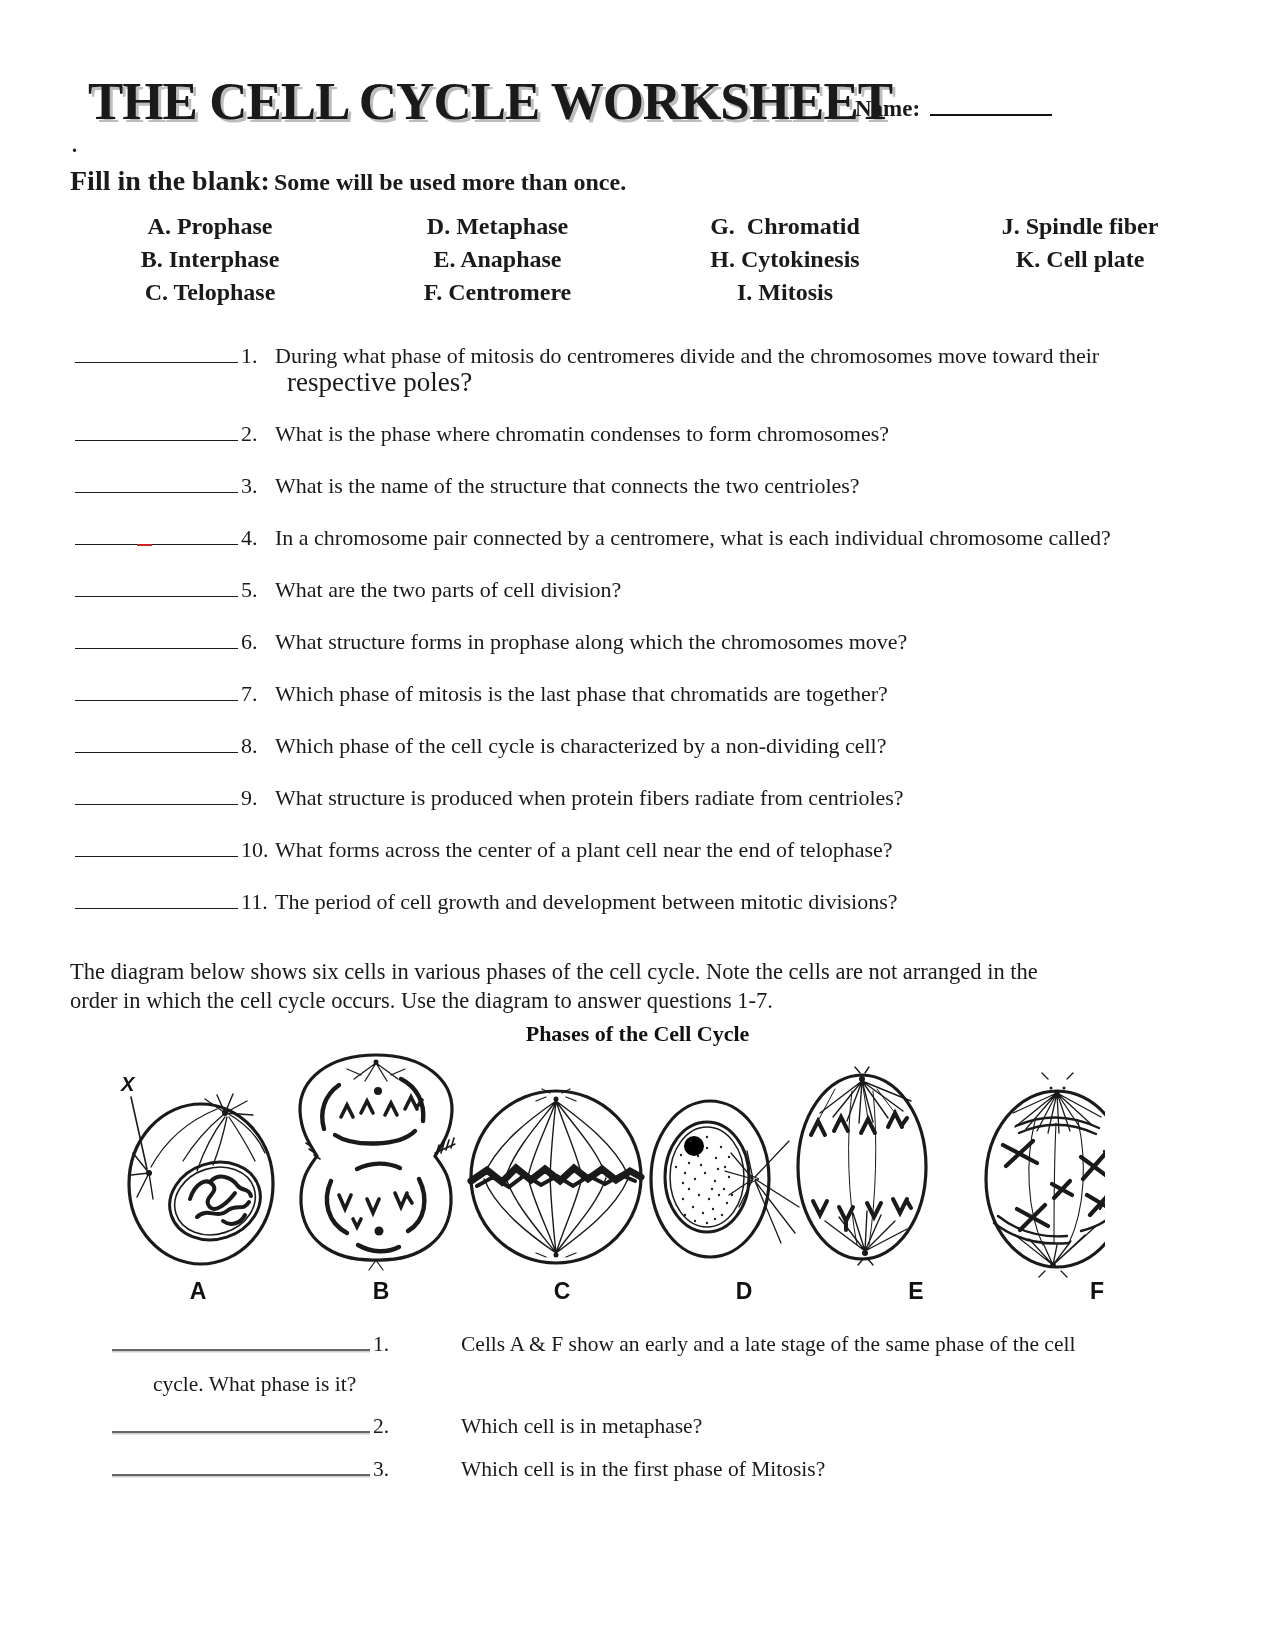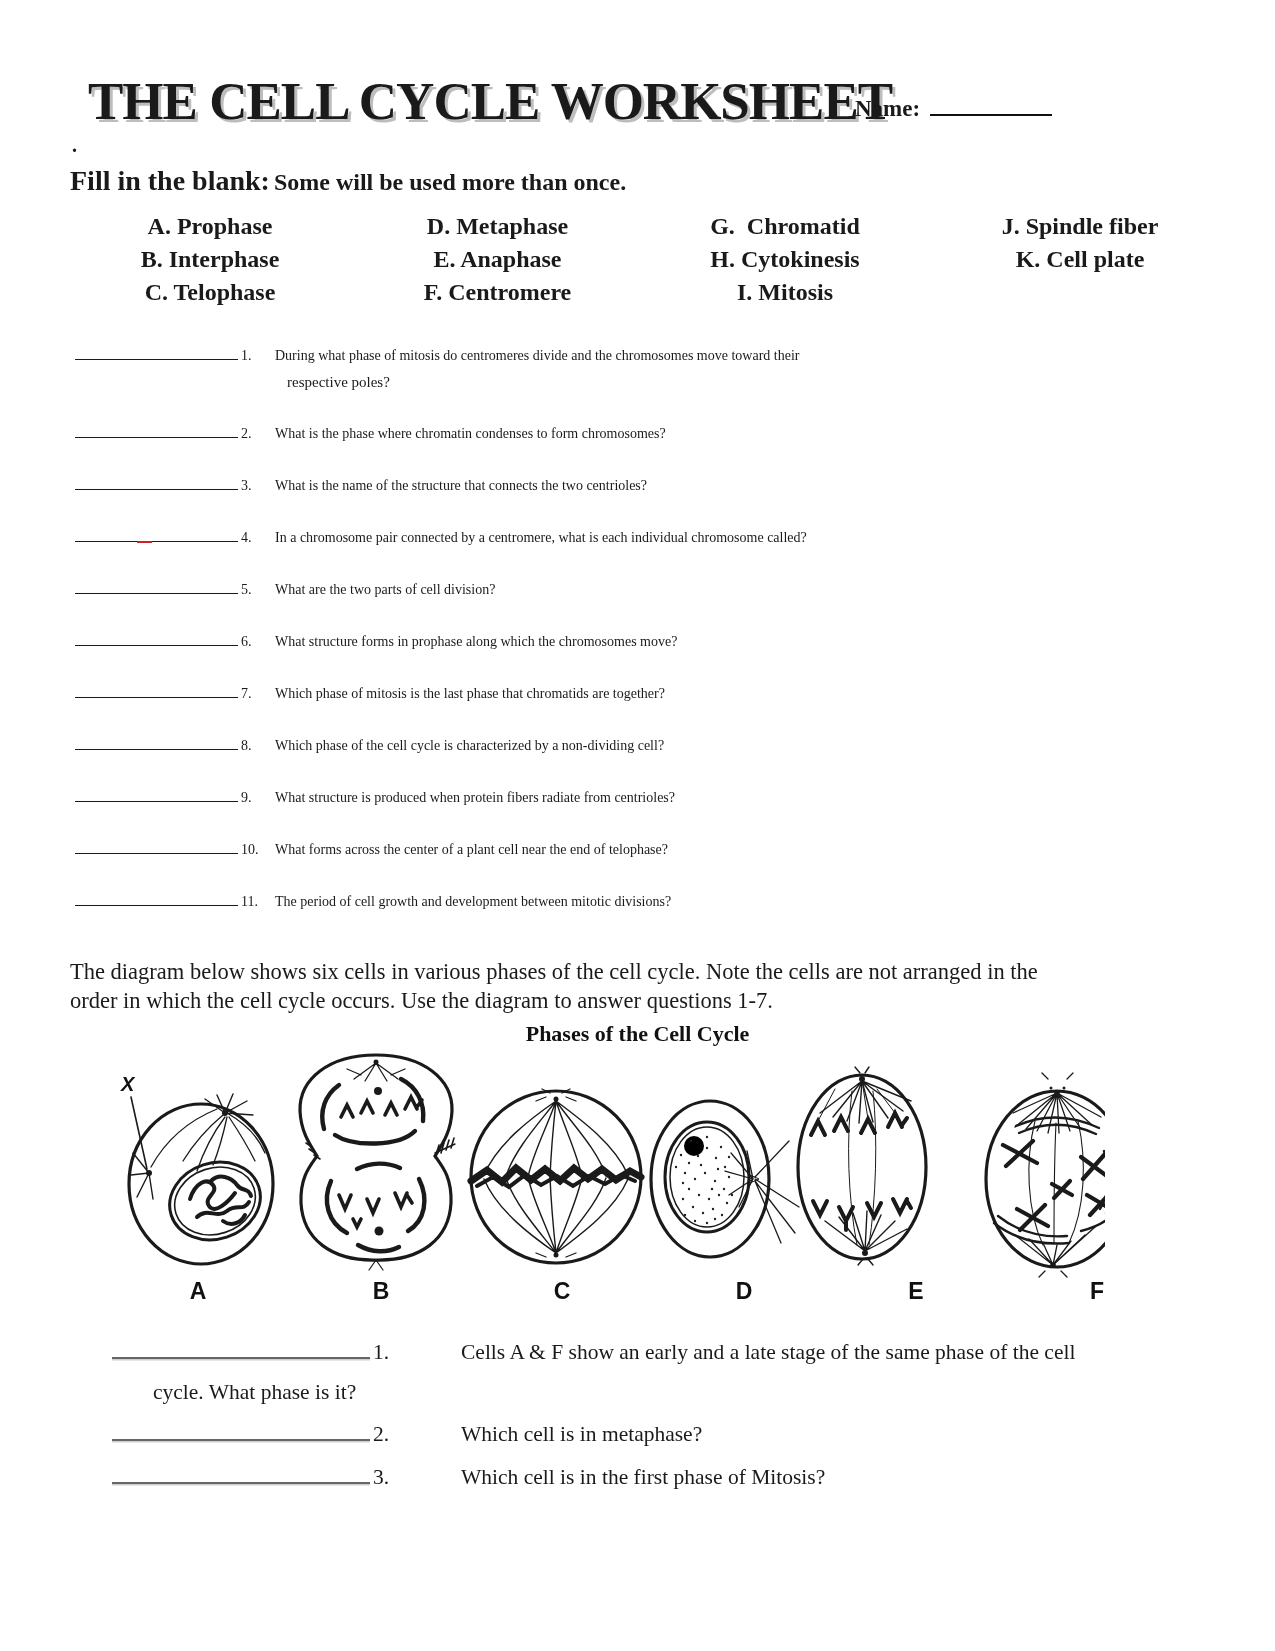--- a/index.html
+++ b/index.html
@@ -36,24 +36,24 @@
   .fib-heading .h{font-size:28px;font-weight:700;}
   .fib-heading .sub{font-size:24px;font-weight:700;}
   .wordbank{
     display:grid;grid-template-columns:280px 295px 280px 310px;
     margin:10px 0 0 70px;
   }
   .wb-col{text-align:center;}
   .wb-item{font-size:24px;font-weight:700;line-height:33px;white-space:pre-wrap;}
   
   .questions{margin:34px 0 0 75px;}
-  .qrow{line-height:26px;font-size:14px;white-space:nowrap;}
+  .qrow{line-height:26px;font-size:22px;white-space:nowrap;}
   .qrow{margin-bottom:26px;}
   .qrow.first{margin-bottom:0;}
-  .qcont{margin:0 0 26px 212px;line-height:26px;font-size:15px;}
+  .qcont{margin:0 0 26px 212px;line-height:26px;font-size:27px;}
   .blank{
     position:relative;
     display:inline-block;width:163px;height:5px;
     border-bottom:1.6px solid #1a1a1a;
   }
   .redmark{
     position:absolute;left:62px;bottom:-1.6px;
     width:15px;height:2px;background:#cc2222;display:block;
   }
   .qnum{display:inline-block;min-width:34px;padding-left:3px;}
@@ -68,21 +68,21 @@
   svg.diagram path, svg.diagram ellipse, svg.diagram line{fill:none;stroke:#1a1a1a;stroke-linecap:round;}
   .cell-label{
     font-family:"Liberation Sans","DejaVu Sans",sans-serif;
     font-size:23px;font-weight:700;fill:#111;text-anchor:middle;
   }
   .x-label{
     font-family:"Liberation Sans","DejaVu Sans",sans-serif;
     font-size:20px;font-weight:700;font-style:italic;fill:#111;
   }
   
-  .bottomqs{margin:32px 0 0 112px;}
+  .bottomqs{margin:24px 0 0 112px;}
   .brow{line-height:26px;font-size:21.5px;margin-bottom:17px;white-space:nowrap;}
   .brow.first{margin-bottom:0;}
   .bcont{margin:14px 0 16px 41px;line-height:26px;font-size:21.5px;}
   .blank2{
     display:inline-block;width:258px;height:5px;
     border-bottom:2px solid #666;
     box-shadow:0 1.5px 0 #cfcfcf;
   }
   .bnum{display:inline-block;min-width:24px;padding-left:3px;}
   .btext{margin-left:64px;}

